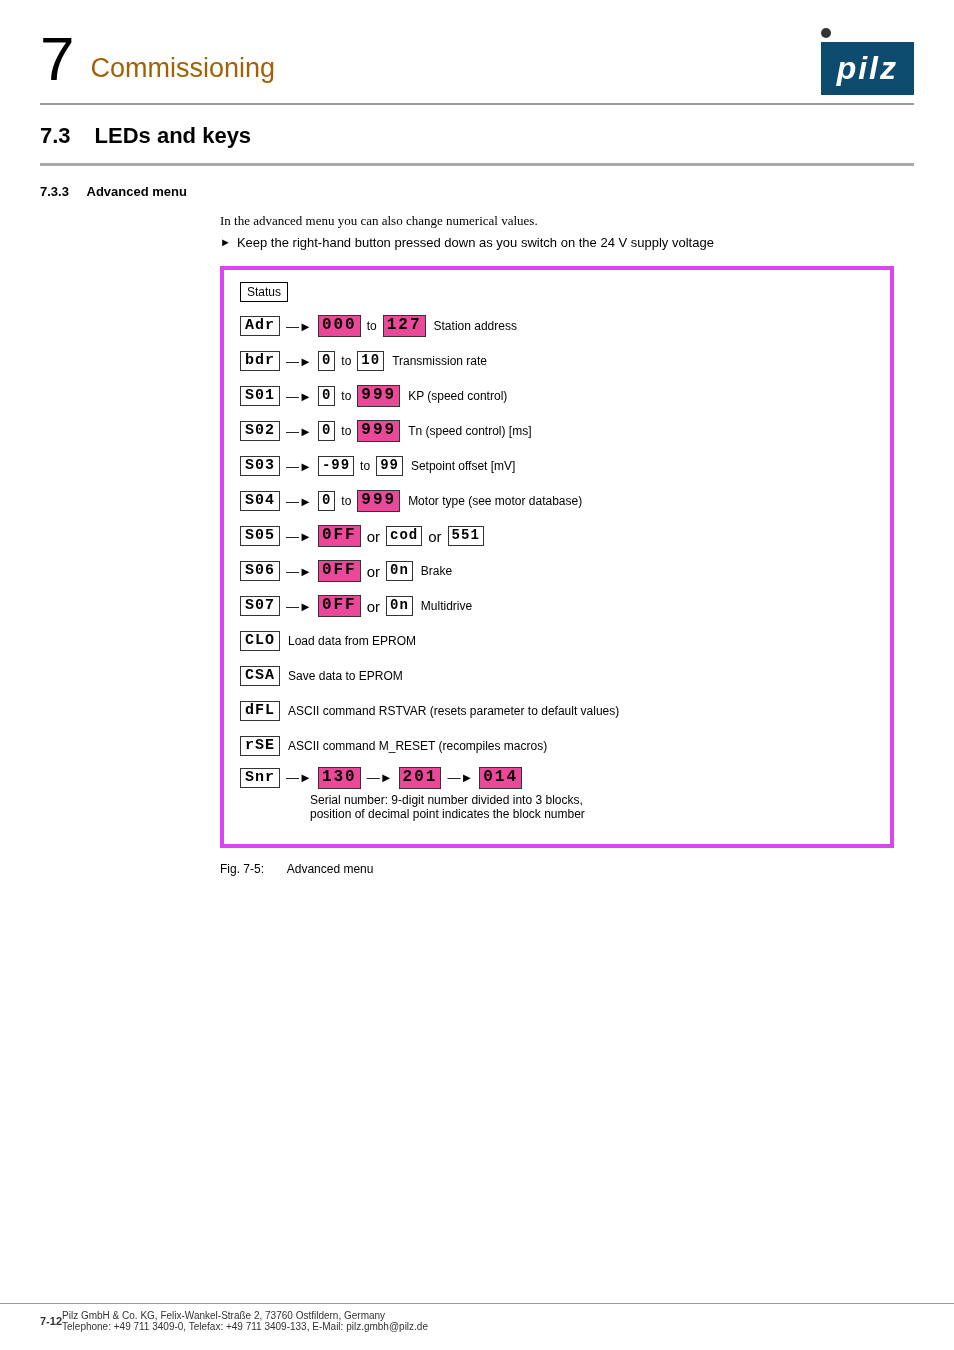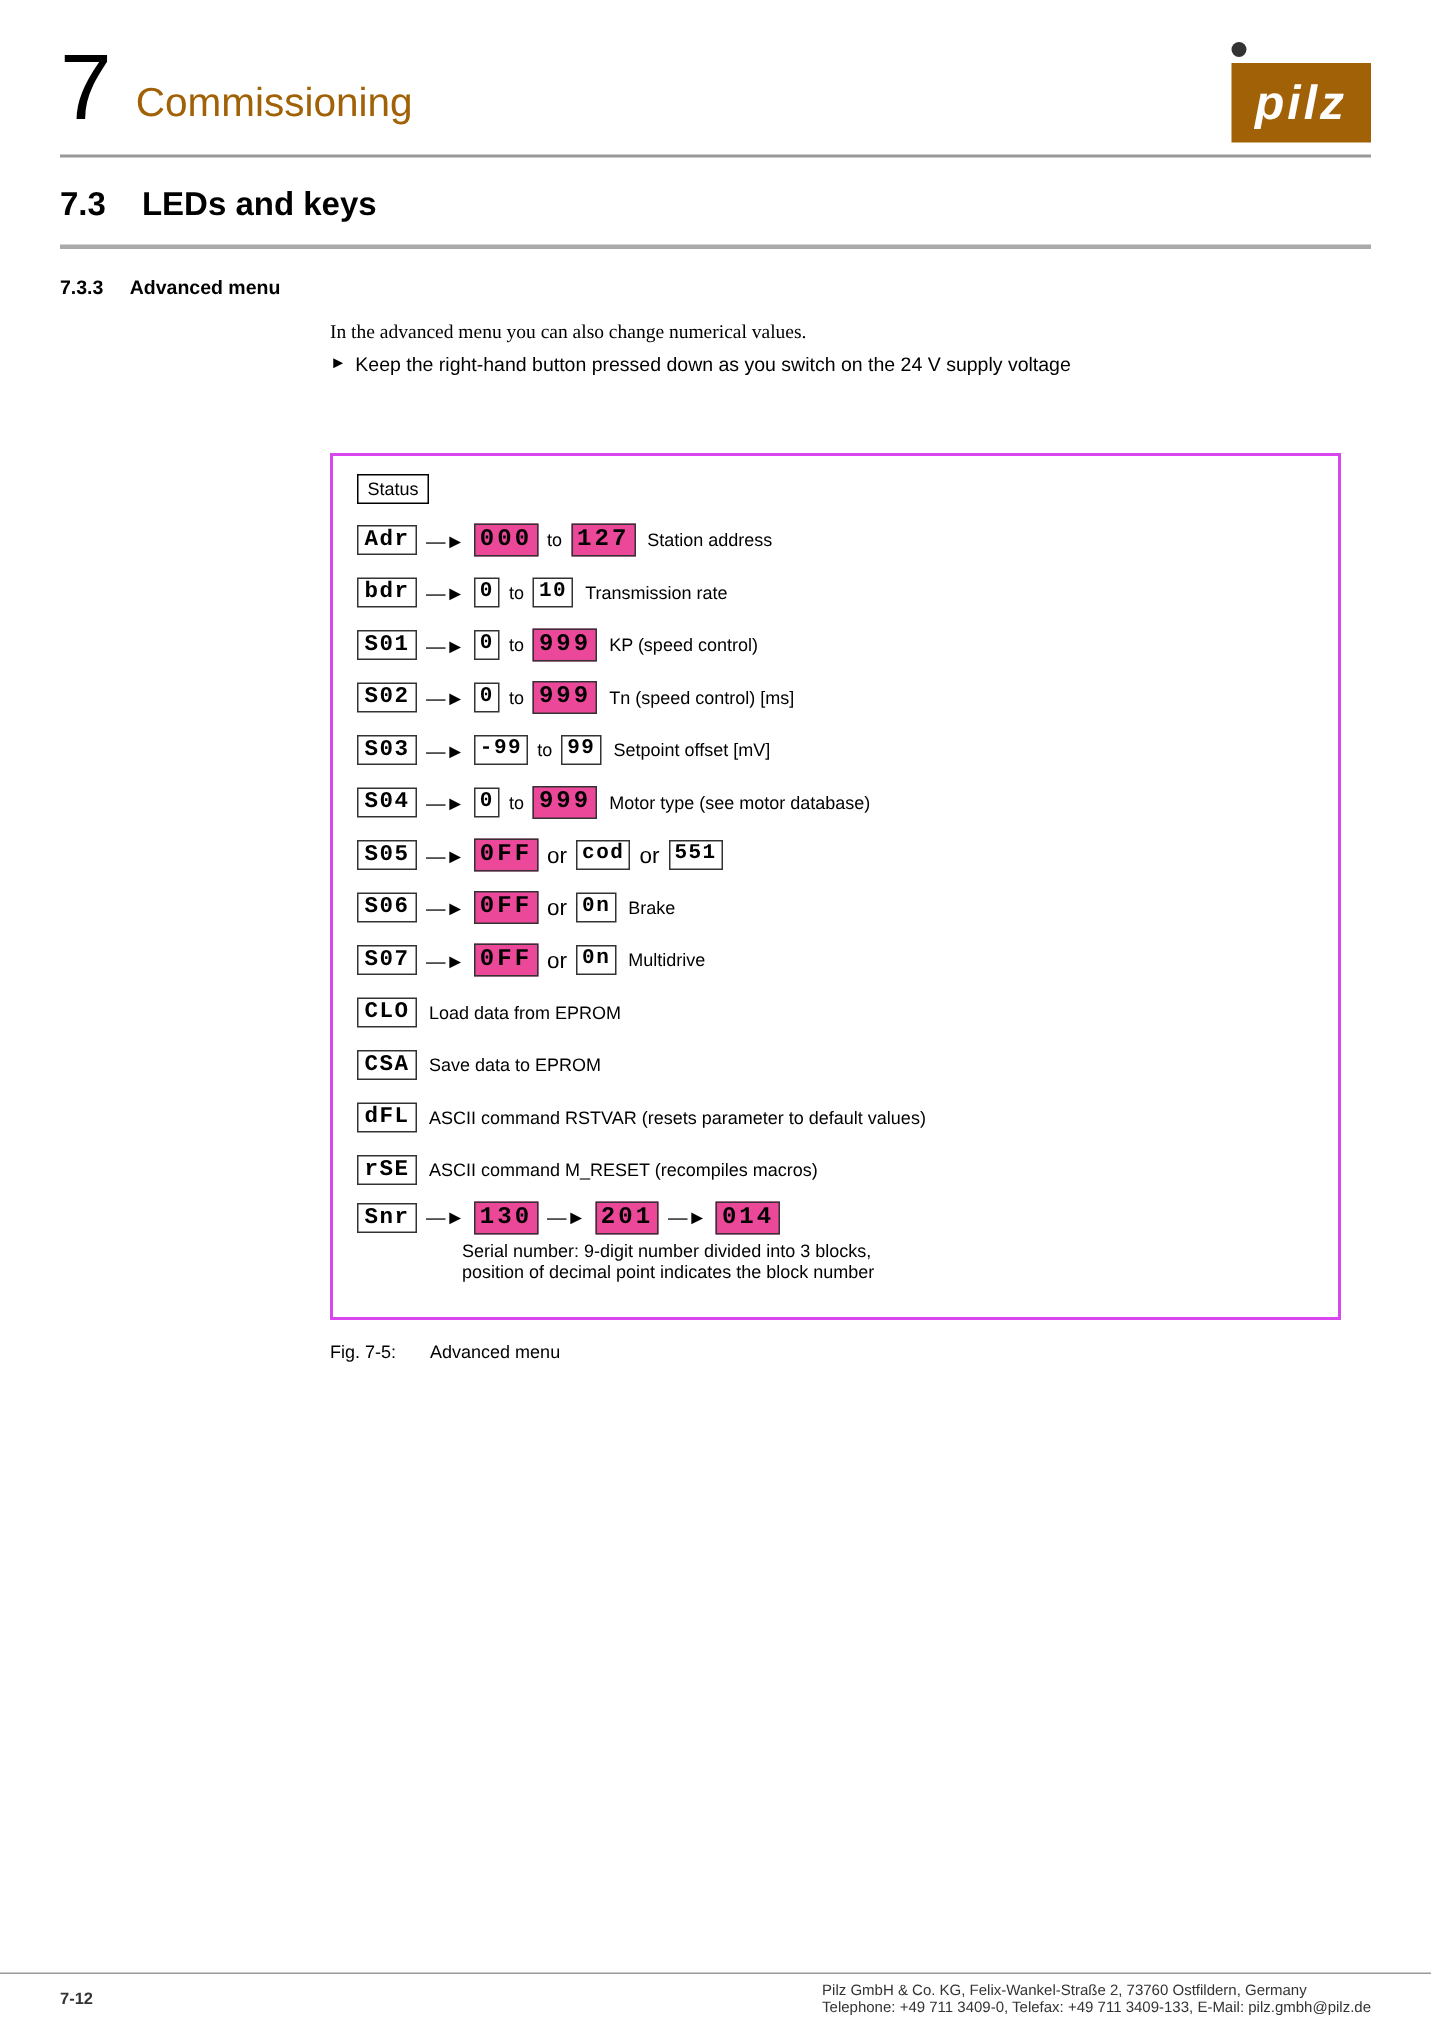--- a/index.html
+++ b/index.html
@@ -31,21 +31,21 @@
       font-weight: 300;
       color: #a16207;
       align-self: flex-end;
       padding-bottom: 6px;
     }
     .header-left {
       display: flex;
       align-items: flex-end;
     }
     .logo-box {
-      background: #a16207;
+      background: #0c4a6e;
       color: #fff;
       font-size: 32px;
       font-weight: bold;
       padding: 8px 16px;
       letter-spacing: 2px;
       font-style: italic;
     }
     .logo-dot {
       width: 10px;
       height: 10px;
@@ -112,27 +112,26 @@
     }
     .bullet-arrow {
       margin-right: 6px;
       color: #000;
       font-size: 11px;
       margin-top: 1px;
     }
 
     
     .diagram-box {
-      border: 2px solid #d946ef;
+      border: 4px solid #d946ef;
       margin-left: 180px;
       margin-right: 20px;
       padding: 12px 16px 16px 16px;
       font-size: 12px;
       background: #fff;
-      margin-top: 36px;
     }
     .status-label {
       border: 1px solid #000;
       display: inline-block;
       padding: 2px 6px;
       font-size: 12px;
       margin-bottom: 10px;
     }
 
     
@@ -188,27 +187,27 @@
       margin-top: 14px;
       font-size: 12px;
     }
     .fig-caption-label {
       font-weight: normal;
     }
 
     
     .page-footer {
       position: absolute;
-      bottom: 0;
+      bottom: 12px;
       left: 0;
       right: 0;
       border-top: 1px solid #999;
       padding: 6px 40px;
       display: flex;
-      justify-content: space-between;
+      justify-content: flex-start;
       align-items: center;
       font-size: 10px;
       color: #333;
     }
     .page-footer-left {
       display: flex;
       flex-direction: column;
       font-size: 10px;
     }
     .page-number {

